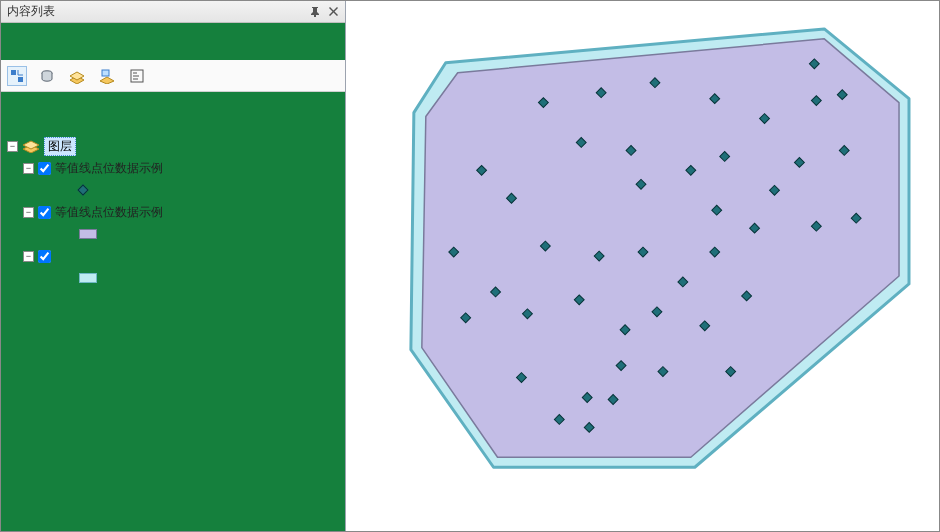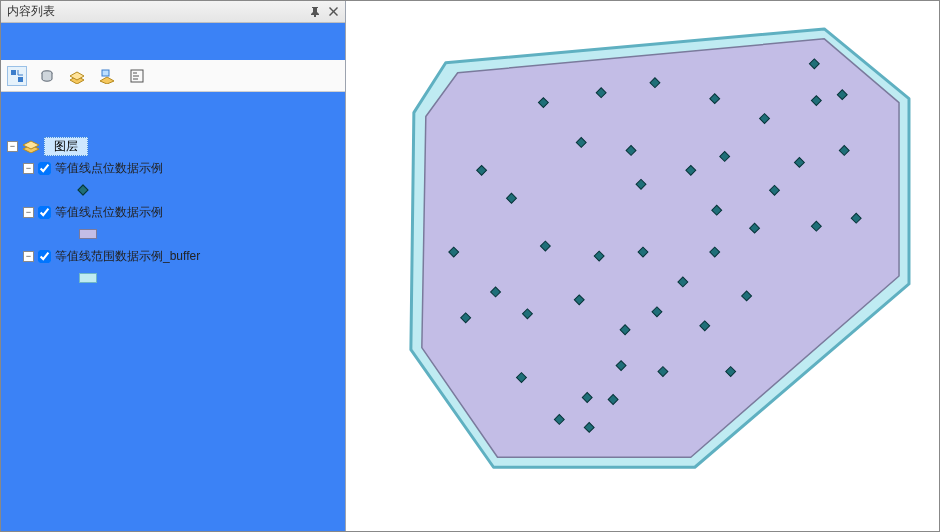--- a/index.html
+++ b/index.html
@@ -1,29 +1,29 @@
 <!DOCTYPE html>
 <html><head>
 <meta charset="utf-8">
 <style>
 * { box-sizing: border-box; margin: 0; padding: 0; }
 body { font-family: "Microsoft YaHei", "SimSun", Arial, sans-serif; font-size: 12px; background: #fff; }
 .app { display: flex; width: 940px; height: 532px; border: 1px solid #888; }
-.sidebar { width: 345px; background: #3b82f6; border-right: 1px solid #9ca3af; display: flex; flex-direction: column; gap: 37px; }
+.sidebar { width: 345px; background: #15803d; border-right: 1px solid #9ca3af; display: flex; flex-direction: column; gap: 37px; }
 .sidebar-header { background: linear-gradient(#f3f3f3,#e5e5e5); border-bottom: 1px solid #bfbfbf; height: 22px; display: flex; align-items: center; padding: 0 6px; font-size: 12px; color: #333; justify-content: space-between; }
 .header-ctrls { display: flex; gap: 6px; }
 .toolbar { height: 32px; border-bottom: 1px solid #d0d0d0; display: flex; align-items: center; padding: 0 6px; gap: 10px; background: #fafafa; }
 .tb-btn { width: 20px; height: 20px; display: flex; align-items: center; justify-content: center; cursor: pointer; }
 .tree { padding: 6px 4px; flex: 1; }
 .tree-row { display: flex; align-items: center; height: 22px; gap: 4px; padding-left: 2px; }
 .tree-row.indent-1 { padding-left: 18px; }
 .tree-row.indent-3 { padding-left: 74px; }
 .expander { width: 11px; height: 11px; border: 1px solid #8a8a8a; background: #fff; display: flex; align-items: center; justify-content: center; font-size: 9px; line-height: 1; color: #444; cursor: pointer; }
 .root-icon { width: 18px; height: 14px; display: inline-block; }
-.root-label { background: #cde7ff; border: 1px dotted #4a90d9; padding: 0 9px; color: #000; }
+.root-label { background: #cde7ff; border: 1px dotted #4a90d9; padding: 0 3px; color: #000; }
 .cb { width: 13px; height: 13px; }
 .layer-label { color: #222; }
 .sym-point { width: 8px; height: 8px; transform: rotate(45deg); background: #1f6f78; border: 1px solid #063338; }
 .sym-rect-purple { width: 18px; height: 10px; background: #c3bde6; border: 1px solid #7a7a9c; }
 .sym-rect-cyan { width: 18px; height: 10px; background: #bfebf2; border: 1px solid #6fb7c6; }
 .mapview { flex: 1; position: relative; background: #ffffff; }
 svg.map { position: absolute; inset: 0; width: 100%; height: 100%; }
 .pin-icon, .close-icon { width: 12px; height: 12px; cursor: pointer; display: inline-flex; align-items: center; justify-content: center; }
 </style>
 </head>
@@ -108,21 +108,20 @@
         <input type="checkbox" class="cb" checked="" style="">
         <span class="layer-label">等值线点位数据示例</span>
       </div>
       <div class="tree-row indent-3">
         <span class="sym-rect-purple"></span>
       </div>
 
       <div class="tree-row indent-1">
         <span class="expander">−</span>
         <input type="checkbox" class="cb" checked="" style="">
-        <span class="layer-label">等值线范围数据示例_buffer</span>
       </div>
       <div class="tree-row indent-3">
         <span class="sym-rect-cyan"></span>
       </div>
     </div>
   </div>
 
   <div class="mapview">
     <svg class="map" viewBox="0 0 595 532">
       <g id="g-buffer">

